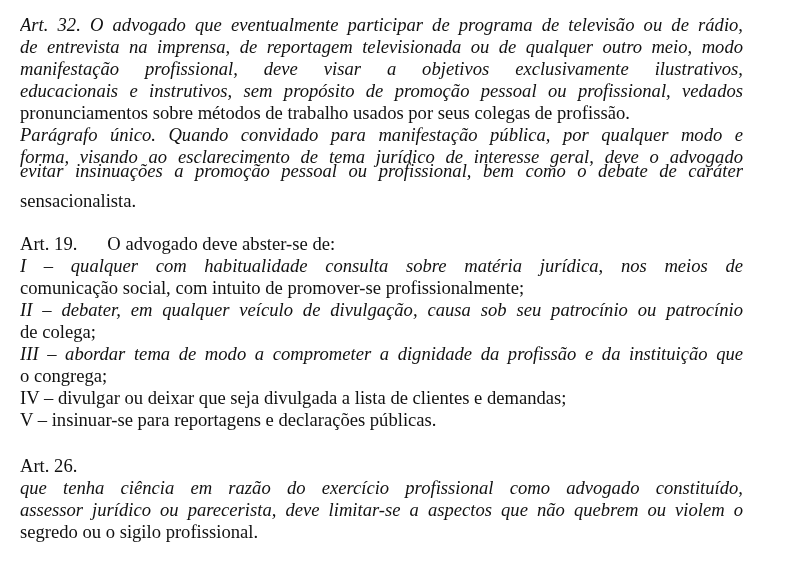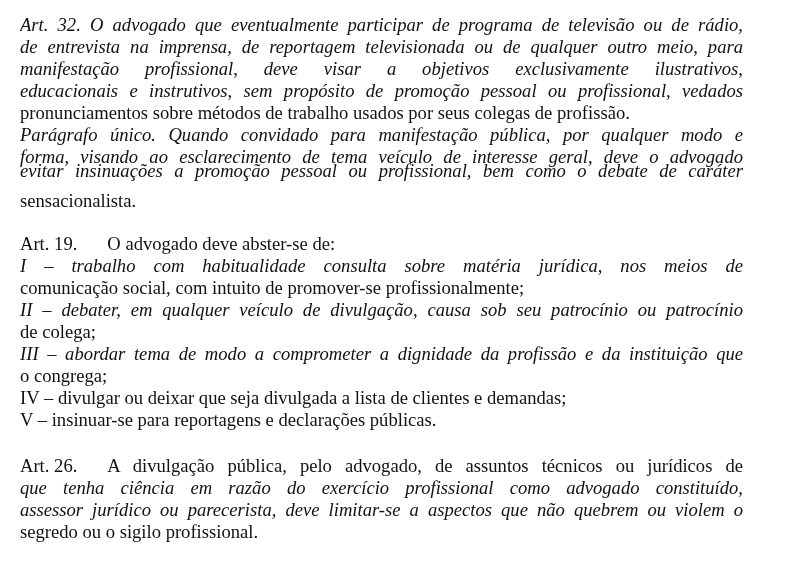--- a/index.html
+++ b/index.html
@@ -8,46 +8,45 @@
   .line { position:absolute; left:20px; width:723px; font-size:18.6px; line-height:22px;
           white-space:nowrap; }
   .j { text-align:justify; text-align-last:justify; white-space:normal; height:22px; overflow:hidden;font-style:italic; }
   .tab { display:inline-block; width:30px; }
 </style>
 </head>
 <body>
 
 <div>
   <div class="line j" style="top:14px">Art. 32. O advogado que eventualmente participar de programa de televisão ou de rádio,</div>
-  <div class="line j" style="top:36px">de entrevista na imprensa, de reportagem televisionada ou de qualquer outro meio, para</div>
+  <div class="line j" style="top:36px">de entrevista na imprensa, de reportagem televisionada ou de qualquer outro meio, modo</div>
   <div class="line j" style="top:58px">manifestação profissional, deve visar a objetivos exclusivamente ilustrativos,</div>
   <div class="line j" style="top:80px">educacionais e instrutivos, sem propósito de promoção pessoal ou profissional, vedados</div>
   <div class="line" style="top:102px">pronunciamentos sobre métodos de trabalho usados por seus colegas de profissão.</div>
   <div class="line j" style="top:124px">Parágrafo único. Quando convidado para manifestação pública, por qualquer modo e</div>
-  <div class="line j" style="top:146px">forma, visando ao esclarecimento de tema veículo de interesse geral, deve o advogado</div>
+  <div class="line j" style="top:146px">forma, visando ao esclarecimento de tema jurídico de interesse geral, deve o advogado</div>
   <div class="line j" style="top:160px">evitar insinuações a promoção pessoal ou profissional, bem como o debate de caráter</div>
   <div class="line" style="top:190px">sensacionalista.</div>
 </div>
 
 <div>
   <div class="line" style="top:233px">
     <span>Art. 19.</span><span class="tab"></span><span>O advogado deve abster-se de:</span>
   </div>
-  <div class="line j" style="top:255px">I – trabalho com habitualidade consulta sobre matéria jurídica, nos meios de</div>
+  <div class="line j" style="top:255px">I – qualquer com habitualidade consulta sobre matéria jurídica, nos meios de</div>
   <div class="line" style="top:277px">comunicação social, com intuito de promover-se profissionalmente;</div>
   <div class="line j" style="top:299px">II – debater, em qualquer veículo de divulgação, causa sob seu patrocínio ou patrocínio</div>
   <div class="line" style="top:321px">de colega;</div>
   <div class="line j" style="top:343px">III – abordar tema de modo a comprometer a dignidade da profissão e da instituição que</div>
   <div class="line" style="top:365px">o congrega;</div>
   <div class="line" style="top:387px">IV – divulgar ou deixar que seja divulgada a lista de clientes e demandas;</div>
   <div class="line" style="top:409px">V – insinuar-se para reportagens e declarações públicas.</div>
 </div>
 
 <div>
   <div class="line" style="top:455px; display:flex;">
     <span>Art. 26.</span>
       <span class="tab"></span>
-      <span style="flex:1; text-align:justify; text-align-last:justify;">A divulgação pública, pelo advogado, de assuntos técnicos ou jurídicos de</span>
   </div>
   <div class="line j" style="top:477px">que tenha ciência em razão do exercício profissional como advogado constituído,</div>
   <div class="line j" style="top:499px">assessor jurídico ou parecerista, deve limitar-se a aspectos que não quebrem ou violem o</div>
   <div class="line" style="top:521px">segredo ou o sigilo profissional.</div>
 </div>
 
 </body></html>

